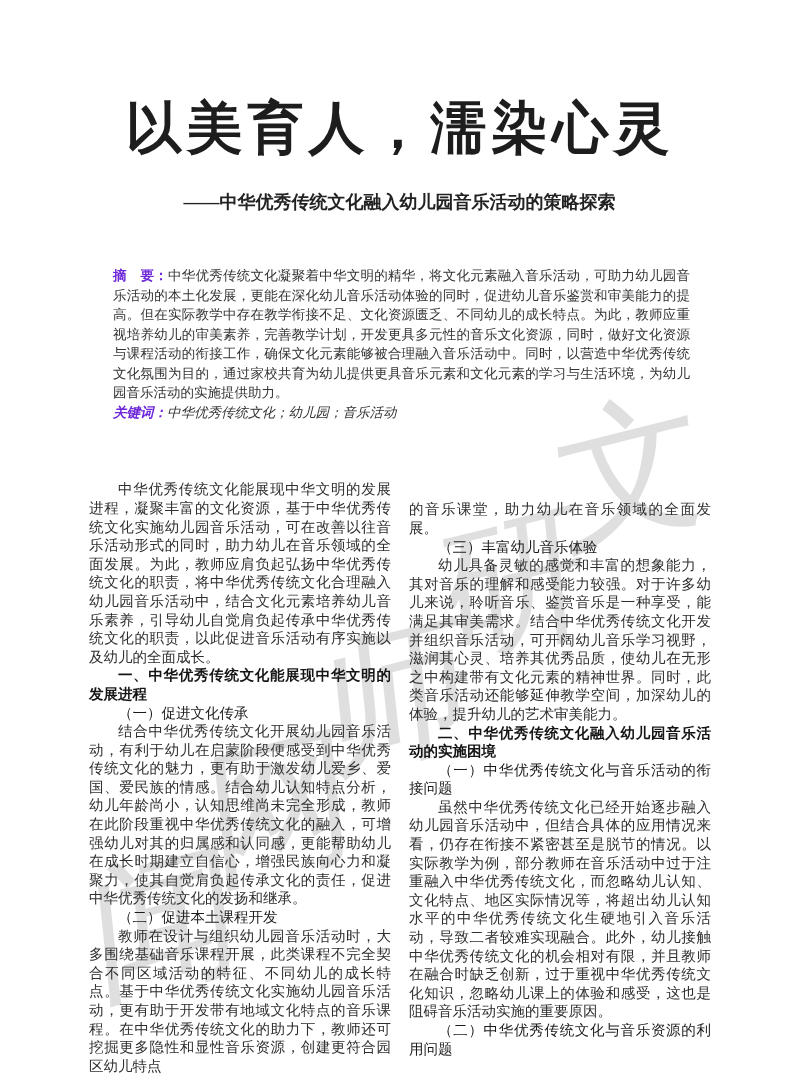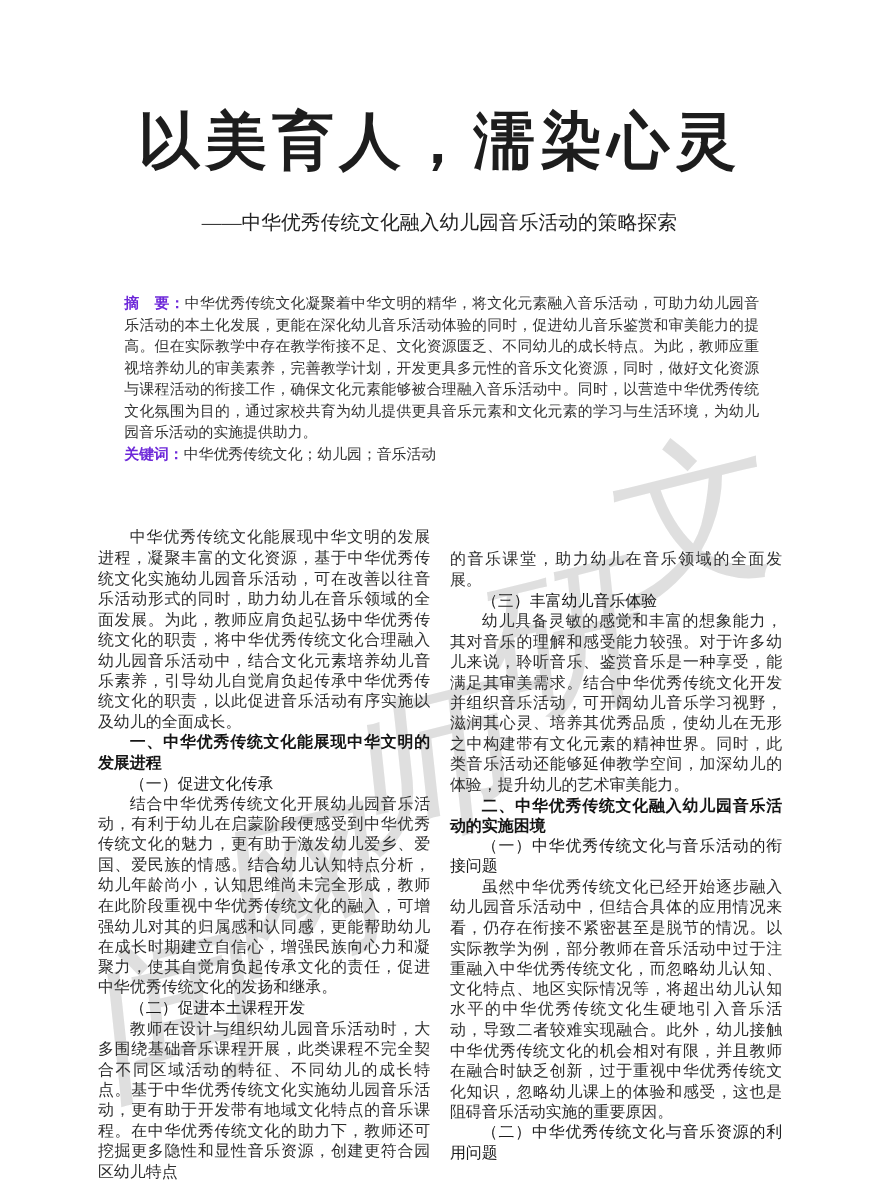--- a/index.html
+++ b/index.html
@@ -36,37 +36,37 @@
     font-family:"Liberation Sans","DejaVu Sans",sans-serif;
     font-weight:900;
     font-size:56px;
     letter-spacing:5px;
     line-height:1.15;
     color:#1d1d1d;
   }
   .subtitle{
     margin:30px 1px 0 0;
     text-align:center;
-    font-weight:400;
+    font-weight:700;
     font-size:18px;
     color:#222;
   }
   .abstract-wrap{
     margin:52px 110px 0 113px;
     font-size:13.5px;
     line-height:19.5px;
     text-align:justify;
     color:#333;
   }
   .abstract-wrap .lbl{
     font-family:"Liberation Sans","DejaVu Sans",sans-serif;
     font-weight:700;
     color:#6d28d9;
   }
-  .keywords{margin-top:0;}
+  .keywords{margin-top:0;font-style:italic;}
   
   .columns{
     display:flex;
     gap:18px;
     padding:0 89px;
     margin-top:58px;
     font-size:14.5px;
     line-height:18.6px;
     color:#2e2e2e;
   }

